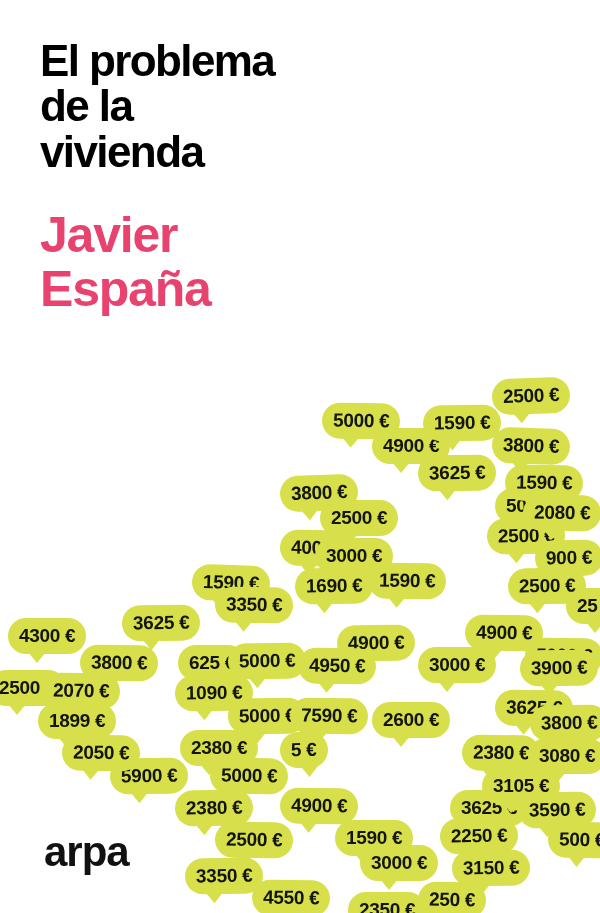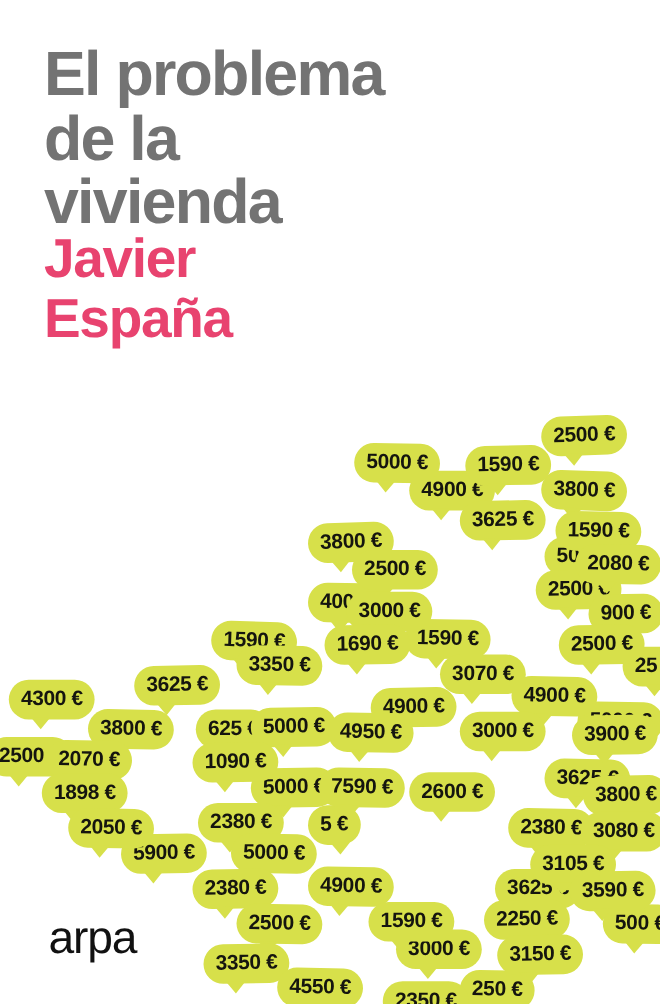--- a/index.html
+++ b/index.html
@@ -17,24 +17,24 @@
   }
 
   
   .title {
     position: absolute;
     left: 40px;
     top: 38px;
     width: 430px;
     font-family: "Liberation Sans", sans-serif;
     font-weight: bold;
-    font-size: 57px;
+    font-size: 44px;
     line-height: 1.03;
     letter-spacing: -1.6px;
-    color: #737373;
+    color: #000000;
     white-space: pre-line;
   }
 
   
   .author {
     position: absolute;
     left: 40px;
     top: 208px;
     width: 430px;
     font-family: "Liberation Sans", sans-serif;
@@ -58,21 +58,21 @@
     color: #1a1a1a;
     white-space: pre-line;
   }
 
   
   .publisher {
     position: absolute;
     left: 44px;
     top: 828px;
     font-family: "Liberation Sans", sans-serif;
-    font-weight: normal;
+    font-weight: bold;
     font-size: 42px;
     letter-spacing: -1px;
     color: #111111;
   }
 
   
   .bubbles {
     position: absolute;
     left: 0;
     top: 360px;
@@ -136,37 +136,36 @@
       <div class="bubble" style="left: 487px; top: 158px; z-index: 21; transform: rotate(-1deg);">2500 €</div>
       <div class="bubble" style="left: 280px; top: 170px; z-index: 22; transform: rotate(1deg);">400 €</div>
       <div class="bubble" style="left: 315px; top: 178px; z-index: 37; transform: rotate(0deg);">3000 €</div>
       <div class="bubble" style="left: 535px; top: 180px; z-index: 38; transform: rotate(-1deg);">900 €</div>
       <div class="bubble" style="left: 368px; top: 203px; z-index: 23; transform: rotate(1deg);">1590 €</div>
       <div class="bubble" style="left: 508px; top: 208px; z-index: 39; transform: rotate(-1deg);">2500 €</div>
       <div class="bubble" style="left: 192px; top: 205px; z-index: 25; transform: rotate(2deg);">1590 €</div>
       <div class="bubble" style="left: 295px; top: 208px; z-index: 43; transform: rotate(-1deg);">1690 €</div>
       <div class="bubble" style="left: 566px; top: 228px; z-index: 18; transform: rotate(0deg);">25 €</div>
       <div class="bubble" style="left: 215px; top: 227px; z-index: 44; transform: rotate(1deg);">3350 €</div>
-      <div class="bubble" style="left: 400px; top: 235px; z-index: 45; transform: rotate(0deg);">3070 €</div>
       <div class="bubble" style="left: 122px; top: 245px; z-index: 46; transform: rotate(-1deg);">3625 €</div>
       <div class="bubble" style="left: 465px; top: 255px; z-index: 47; transform: rotate(1deg);">4900 €</div>
       <div class="bubble" style="left: 8px; top: 258px; z-index: 48; transform: rotate(0deg);">4300 €</div>
       <div class="bubble" style="left: 337px; top: 265px; z-index: 49; transform: rotate(-1deg);">4900 €</div>
       <div class="bubble" style="left: 525px; top: 278px; z-index: 19; transform: rotate(1deg);">5000 €</div>
       <div class="bubble" style="left: 80px; top: 285px; z-index: 50; transform: rotate(1deg);">3800 €</div>
       <div class="bubble" style="left: 178px; top: 285px; z-index: 51; transform: rotate(0deg);">625 €</div>
       <div class="bubble" style="left: 228px; top: 283px; z-index: 52; transform: rotate(-1deg);">5000 €</div>
       <div class="bubble" style="left: 298px; top: 288px; z-index: 53; transform: rotate(1deg);">4950 €</div>
       <div class="bubble" style="left: 418px; top: 287px; z-index: 54; transform: rotate(0deg);">3000 €</div>
       <div class="bubble" style="left: 520px; top: 290px; z-index: 55; transform: rotate(-1deg);">3900 €</div>
       <div class="bubble" style="left: -12px; top: 310px; z-index: 56; transform: rotate(0deg);">2500 €</div>
       <div class="bubble" style="left: 42px; top: 313px; z-index: 57; transform: rotate(1deg);">2070 €</div>
       <div class="bubble" style="left: 175px; top: 315px; z-index: 58; transform: rotate(-1deg);">1090 €</div>
       <div class="bubble" style="left: 495px; top: 330px; z-index: 26; transform: rotate(1deg);">3625 €</div>
-      <div class="bubble" style="left: 38px; top: 343px; z-index: 59; transform: rotate(0deg);">1898 €</div>
+      <div class="bubble" style="left: 38px; top: 343px; z-index: 59; transform: rotate(0deg);">1899 €</div>
       <div class="bubble" style="left: 228px; top: 338px; z-index: 27; transform: rotate(-1deg);">5000 €</div>
       <div class="bubble" style="left: 290px; top: 338px; z-index: 60; transform: rotate(1deg);">7590 €</div>
       <div class="bubble" style="left: 372px; top: 342px; z-index: 61; transform: rotate(0deg);">2600 €</div>
       <div class="bubble" style="left: 530px; top: 345px; z-index: 62; transform: rotate(-1deg);">3800 €</div>
       <div class="bubble" style="left: 62px; top: 375px; z-index: 63; transform: rotate(1deg);">2050 €</div>
       <div class="bubble" style="left: 180px; top: 370px; z-index: 64; transform: rotate(0deg);">2380 €</div>
       <div class="bubble" style="left: 280px; top: 372px; z-index: 17; transform: rotate(-1deg);">5 €</div>
       <div class="bubble" style="left: 462px; top: 375px; z-index: 65; transform: rotate(1deg);">2380 €</div>
       <div class="bubble" style="left: 528px; top: 378px; z-index: 66; transform: rotate(0deg);">3080 €</div>
       <div class="bubble" style="left: 110px; top: 398px; z-index: 28; transform: rotate(-1deg);">5900 €</div>

